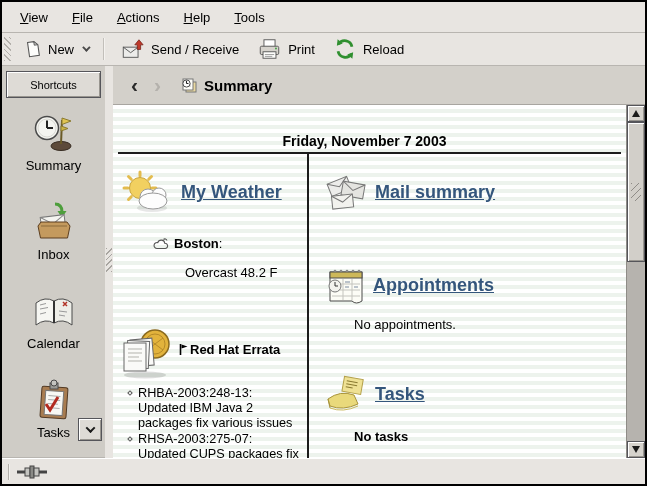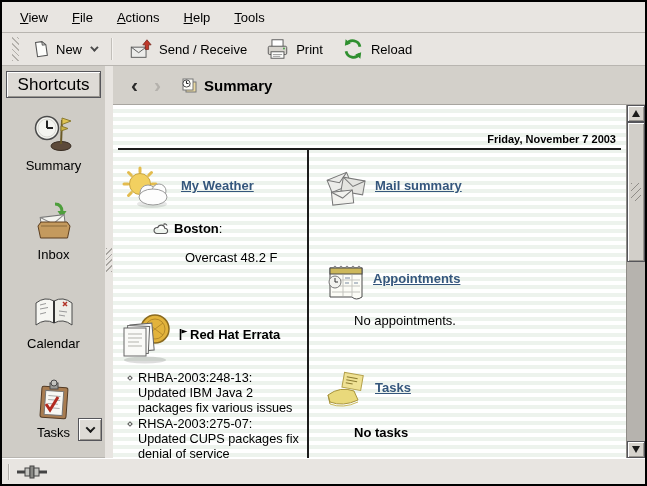--- a/index.html
+++ b/index.html
@@ -8,32 +8,32 @@
 
   .window { width:647px; height:486px; border:2px solid #000; background:#e8e5e1; display:flex; flex-direction:column; overflow:hidden; }
 
   
   .menubar { height:31px; display:flex; align-items:center; padding-left:6px; background:#e8e5e1; border-bottom:1px solid #b8b5b0; flex:none; }
   .menu-item { padding:0 12px; height:100%; display:flex; align-items:center; cursor:default; }
   .menu-item-label { display:block; }
   .menu-item-label::first-letter { text-decoration:underline; }
 
   
-  .toolbar { height:33px; display:flex; align-items:center; background:#e8e5e1; border-bottom:1px solid #b8b5b0; padding-left:8px; flex:none; }
+  .toolbar { height:33px; display:flex; align-items:center; background:#e8e5e1; border-bottom:1px solid #b8b5b0; padding-left:0; flex:none; }
   .tb-grip { width:7px; height:24px; margin:0 4px 0 2px; background:repeating-linear-gradient(45deg,#b3b0ab 0 1px,transparent 1px 4px); }
   .tb-btn { display:flex; align-items:center; gap:6px; padding:2px 8px; height:28px; background:transparent; border:1px solid transparent; }
   .tb-sep { width:2px; height:22px; background:#c2bfba; border-right:1px solid #f4f2ef; margin:0 6px; }
   .chev-down { width:6px; height:6px; border-right:2px solid #4a4a4a; border-bottom:2px solid #4a4a4a; transform:rotate(45deg) translateY(-2px); margin-left:2px; }
 
   
   .bodyrow { flex:1; display:flex; min-height:0; }
 
   
   .sidebar { width:103px; background:#cfccc6; flex:none; display:flex; flex-direction:column; align-items:center; overflow:hidden; }
-  .shortcuts-btn { width:95px; height:27px; margin-top:5px; background:#dedbd6; border:1px solid #55555a; box-shadow:inset 1px 1px 0 #fff, inset -1px -1px 0 #98958f; font-family:inherit; font-size:17px; color:#000; }
+  .shortcuts-btn { width:95px; height:27px; margin-top:5px; background:#dedbd6; border:1px solid #55555a; box-shadow:inset 1px 1px 0 #fff, inset -1px -1px 0 #98958f; font-family:inherit; font-size:11px; color:#000; }
   .shortcut-item { width:100%; display:flex; flex-direction:column; align-items:center; margin-top:13px; margin-bottom:14px; cursor:default; }
   .shortcut-item .sicon { width:44px; height:44px; }
   .shortcut-item .slabel { margin-top:3px; font-size:13px; }
   .tasks-row { position:relative; width:100%; display:flex; justify-content:center; align-items:center; }
   .combo-btn { position:absolute; right:3px; top:-4px; width:24px; height:23px; background:#dedbd6; border:1px solid #55555a; box-shadow:inset 1px 1px 0 #fff, inset -1px -1px 0 #98958f; display:flex; align-items:center; justify-content:center; }
   .combo-btn .chev { width:7px; height:7px; border-right:2.5px solid #1a1a1a; border-bottom:2.5px solid #1a1a1a; transform:rotate(45deg) translate(-1px,-1px); }
 
   
   .paned { width:8px; background:#e8e5e1; position:relative; flex:none; }
   .paned-grip { position:absolute; top:182px; left:1px; width:6px; height:24px; background:repeating-linear-gradient(135deg,#a8a5a0 0 1px,transparent 1px 4px); }
@@ -43,31 +43,31 @@
   .view-header { height:39px; background:#d3d0ca; border-bottom:1px solid #a8a5a0; display:flex; align-items:center; padding-left:10px; flex:none; }
   .nav-arrow { font-size:21px; font-weight:bold; line-height:20px; padding:0 8px; }
   .nav-back { color:#2a2a2a; }
   .nav-fwd { color:#b4b1ac; }
   .view-title { font-size:15px; font-weight:bold; margin-left:6px; }
   .view-title-icon { margin-left:10px; width:19px; height:19px; }
 
   
   .content-wrap { flex:1; display:flex; min-height:0; }
   .content { flex:1; background:repeating-linear-gradient(180deg,#ffffff 0 4px,#edf3ed 4px 8px); overflow:hidden; position:relative; }
-  .date-line { margin-top:28px; padding-right:10px; text-align:right; font-weight:bold; font-size:11px; }
+  .date-line { margin-top:28px; padding-right:10px; text-align:center; font-weight:bold; font-size:14px; }
   .hrule { height:2px; background:#1c1c1c; margin:3px 5px 0 5px; }
   .cols { display:flex; align-items:stretch; }
   .vrule { width:2px; background:#1c1c1c; flex:none; }
   .col-left { width:194px; flex:none; padding:14px 4px 0 6px; }
   .col-right { flex:1; padding:16px 0 0 14px; }
 
   .sec-head { display:flex; align-items:flex-start; }
-  .link { color:#34567c; font-weight:bold; text-decoration:underline; font-size:13px; cursor:pointer; }
+  .link { color:#34567c; font-weight:bold; text-decoration:underline; font-size:18px; cursor:pointer; }
   .weather-head .link { margin-left:8px; margin-top:14px; }
-  .boston-row { margin-top:5px; padding-left:34px; display:flex; align-items:center; gap:4px; }
+  .boston-row { margin-top:16px; padding-left:34px; display:flex; align-items:center; gap:4px; }
   .boston-row b { font-size:13px; }
   .weather-report { margin-top:14px; padding-left:66px; }
   .errata-head { margin-top:46px; }
   .errata-title { display:flex; align-items:center; margin-top:16px; margin-left:4px; font-weight:bold; }
   .errata-title .flagicon { margin-right:2px; }
   .errata-list { list-style:none; margin-top:6px; padding-left:8px; font-size:12.7px; line-height:15px; }
   .errata-list li { position:relative; padding-left:11px; margin-top:1px; }
   .errata-list .bullet { position:absolute; left:1px; top:5px; width:4px; height:4px; border:1px solid #555; transform:rotate(45deg); }
 
   .rc-sec { display:flex; align-items:flex-start; }

